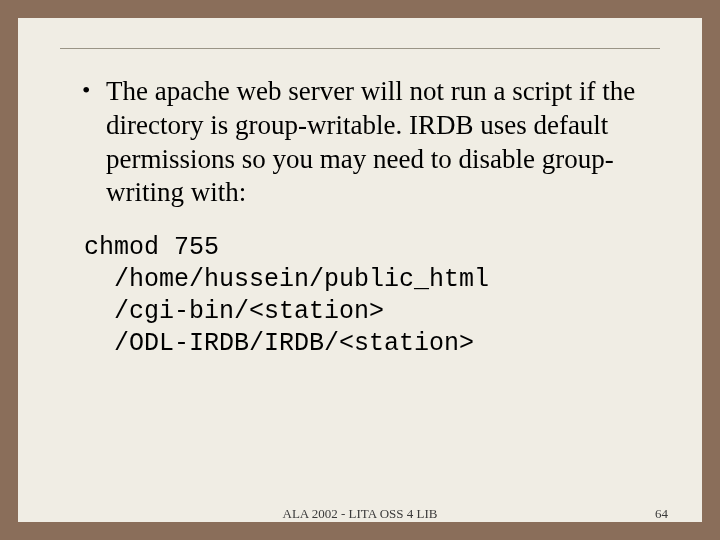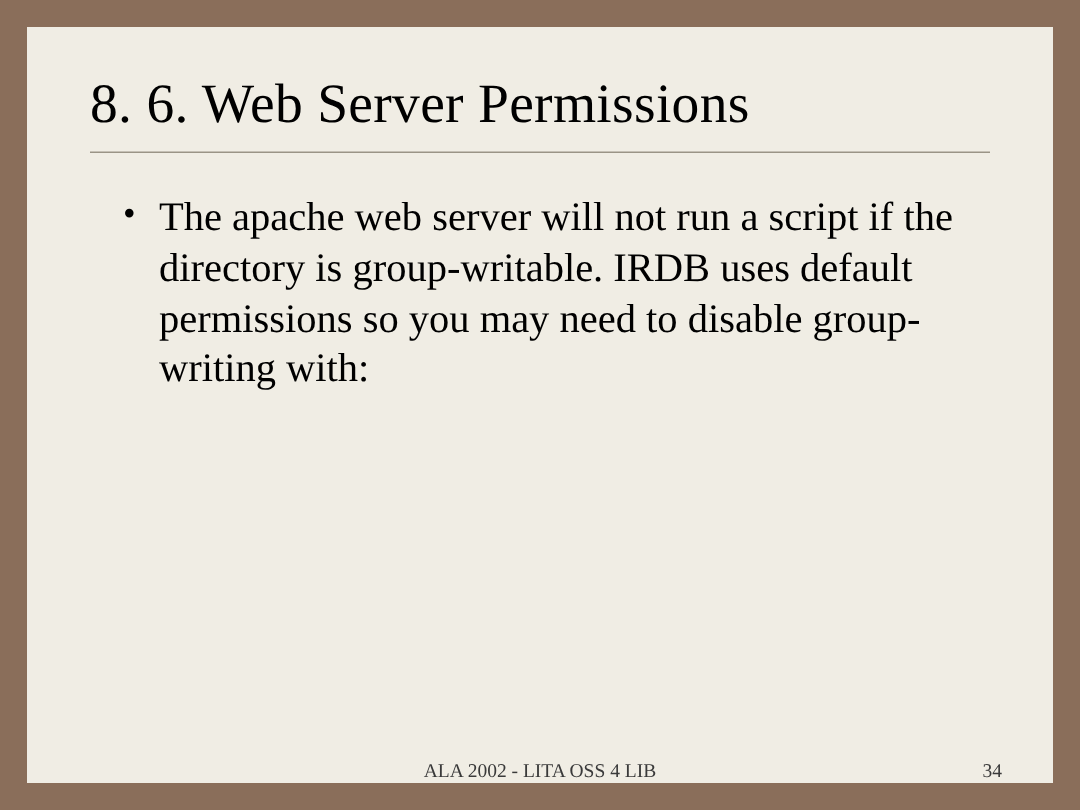--- a/index.html
+++ b/index.html
@@ -70,24 +70,27 @@
   }
   .footer-right {
     position: absolute;
     right: 34px;
   }
 </style>
 </head>
 <body>
 
 <div class="slide">
-  <h1 class="title">8. 6. Web Server Permissions</h1>
   <hr class="rule">
   <ul class="bullets">
     <li>
       <span>The apache web server will not run a script if the directory is group-writable. IRDB uses default permissions so you may need to disable group-writing with:</span>
     </li>
   </ul>
+  <div class="code">chmod 755
+  /home/hussein/public_html
+  /cgi-bin/&lt;station&gt;
+  /ODL-IRDB/IRDB/&lt;station&gt;</div>
   <div class="footer">
     <span class="footer-center">ALA 2002 - LITA OSS 4 LIB</span>
-    <span class="footer-right">34</span>
+    <span class="footer-right">64</span>
   </div>
 </div>
 
 </body></html>

